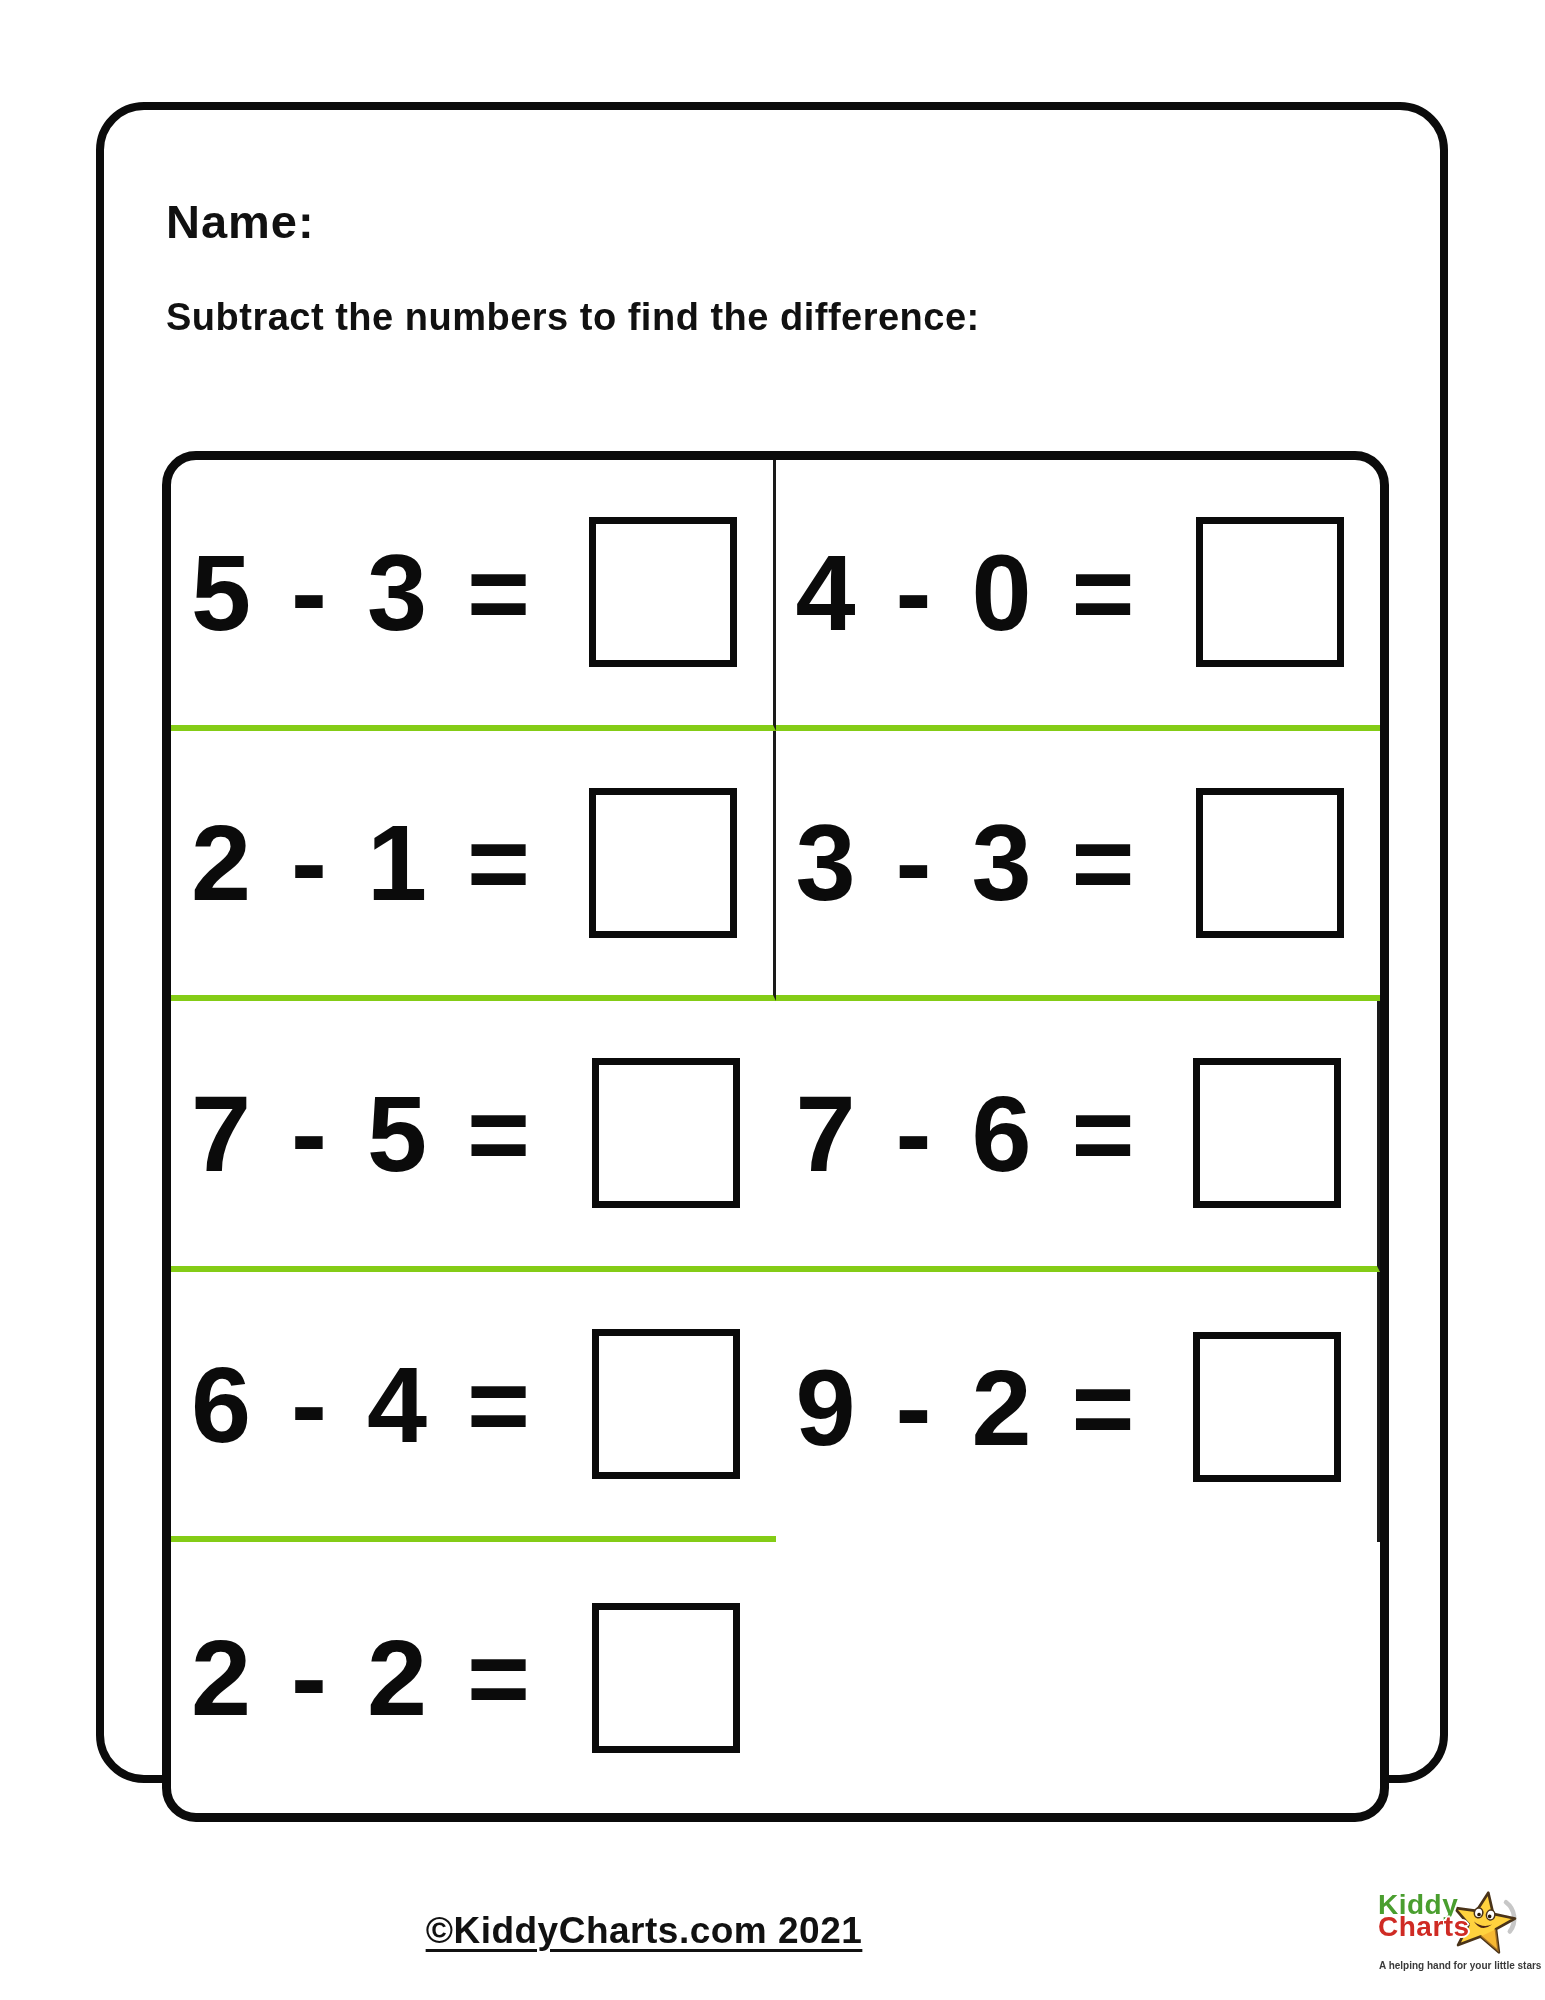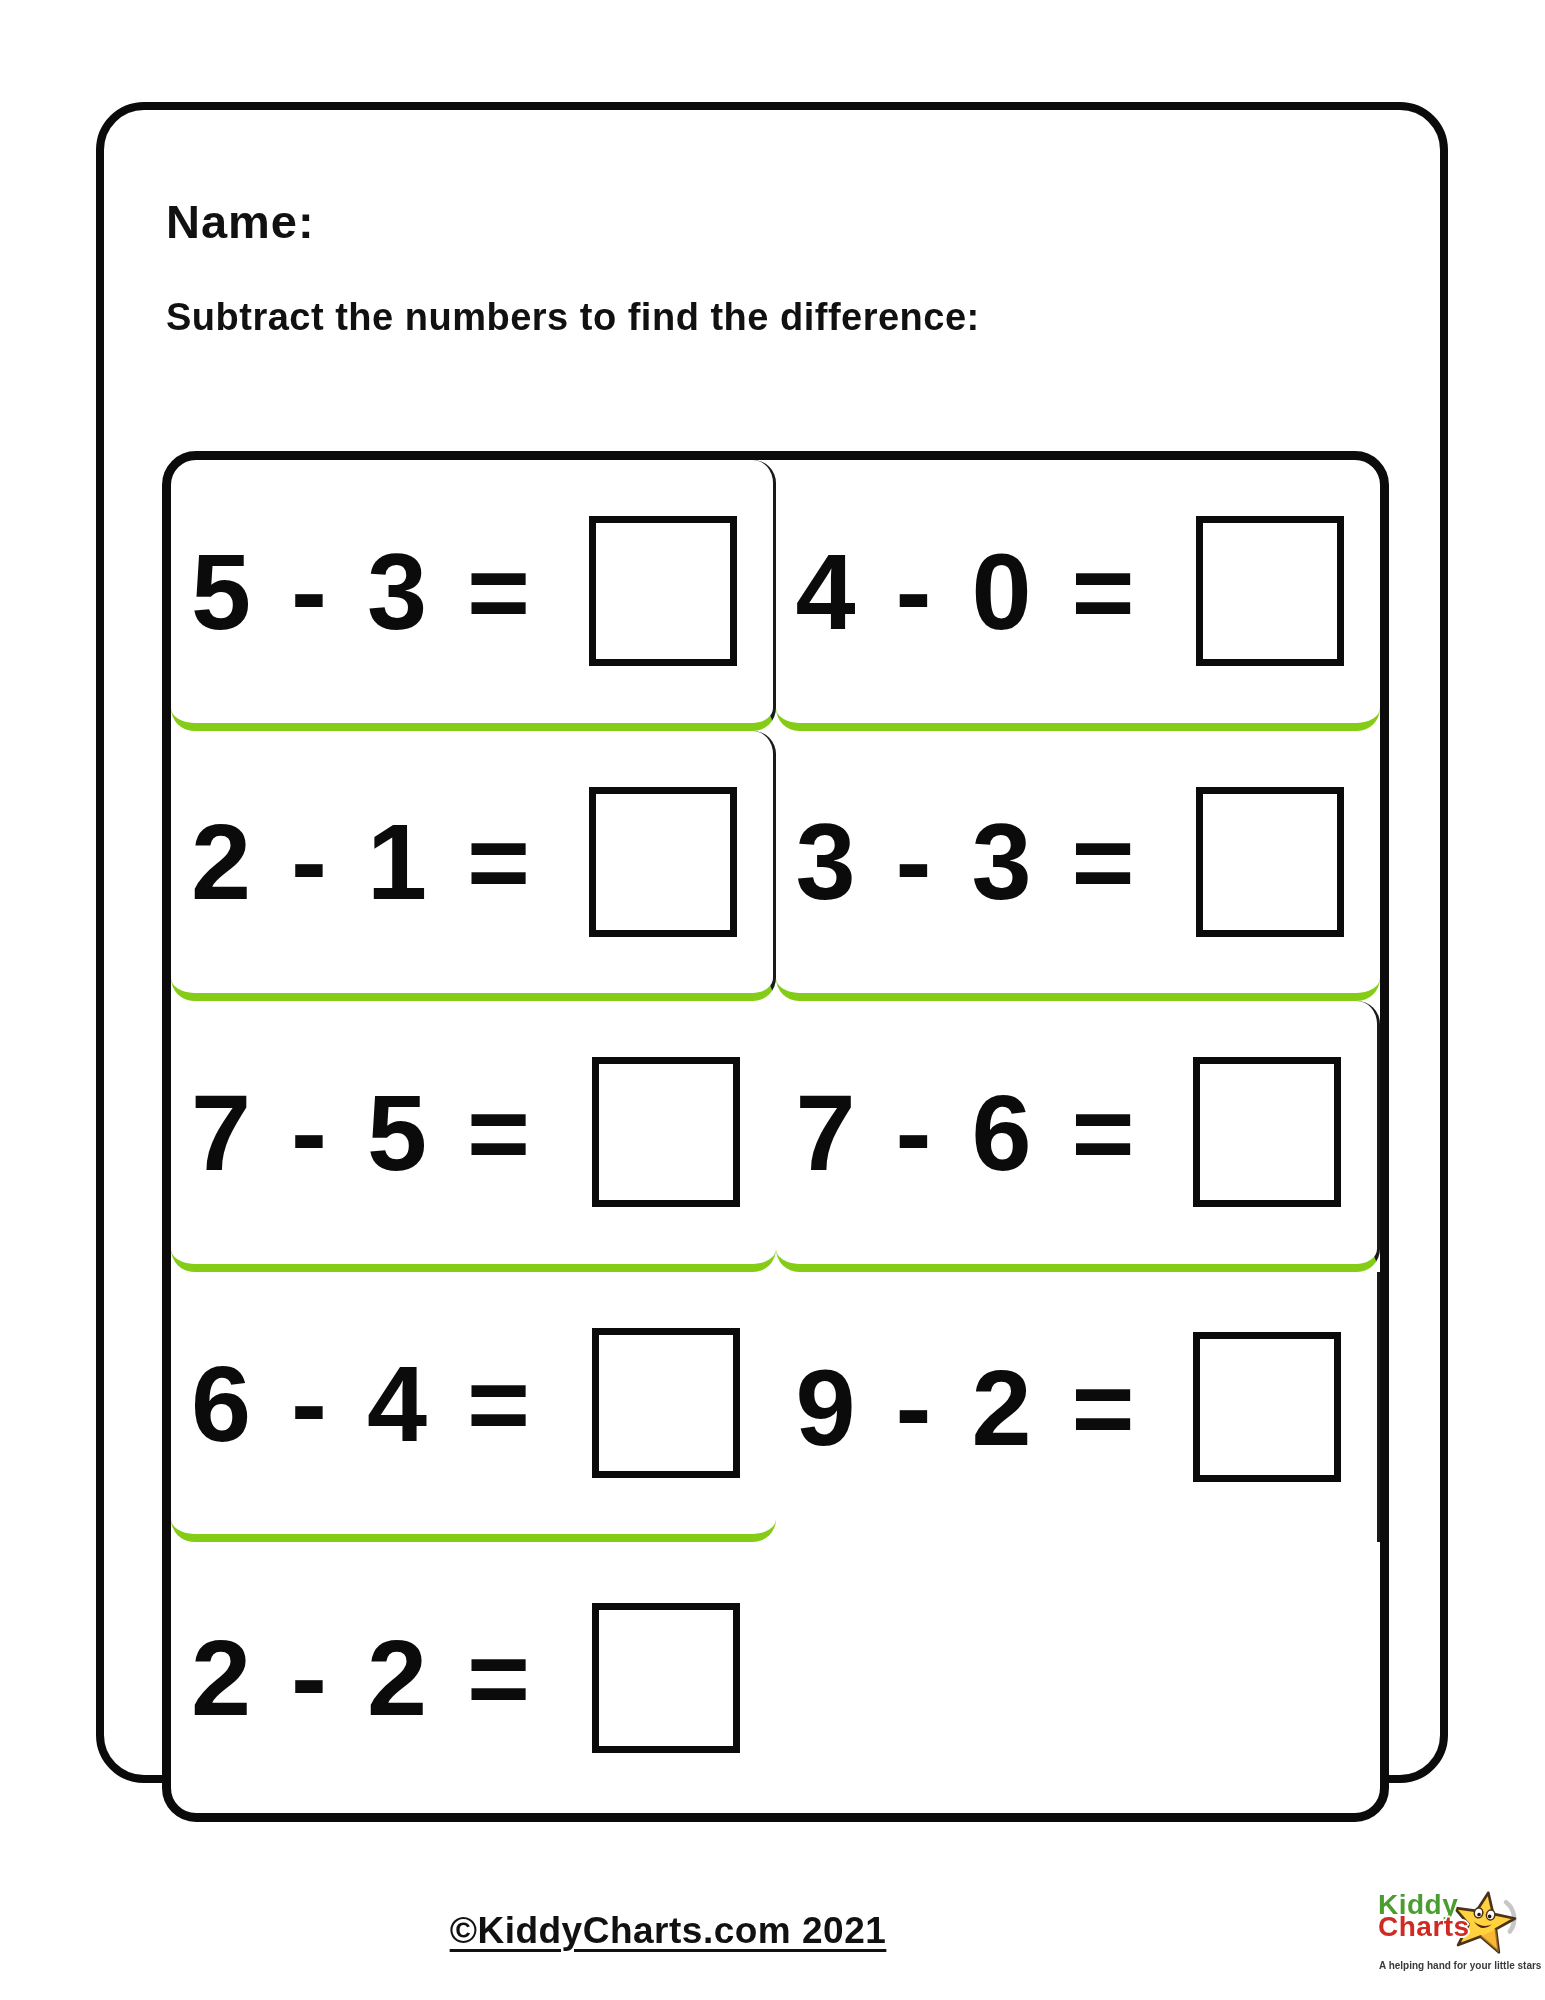--- a/index.html
+++ b/index.html
@@ -26,35 +26,34 @@
     position:absolute;left:58px;top:341px;width:1227px;height:1371px;
     box-sizing:border-box;border:9px solid #0b0b0b;border-radius:34px;
     display:grid;grid-template-columns:1fr 1fr;grid-template-rows:repeat(5,1fr);
     overflow:hidden;background:#fff;
   }
   .cell{
     display:flex;align-items:center;box-sizing:border-box;
     padding-left:20px;min-width:0;
   }
   .cell.col-left{border-right:3px solid #1a1a1a;}
-  .cell.row-sep{border-bottom:8px solid #84cc16;border-radius:23px;}
+  .cell.row-sep{border-bottom:6px solid #84cc16;}
   .expr{
     font-size:108px;font-weight:700;letter-spacing:5px;white-space:pre;
     color:#0b0b0b;
   }
   .answer-box{
     margin-left:auto;margin-right:36px;flex:0 0 auto;
     width:134px;height:136px;border:7px solid #0b0b0b;background:#fff;
   }
   .footer-credit{
     position:absolute;left:0;top:1910px;width:1288px;text-align:center;
     font-size:37px;font-weight:700;color:#111;
     text-decoration:underline;text-decoration-thickness:3px;text-underline-offset:6px;
     letter-spacing:0.5px;
-    padding-left:24px;
   }
   .logo{
     position:absolute;left:1378px;top:1894px;width:160px;height:86px;
   }
   .logo-words{position:relative;z-index:2;line-height:0.8;}
   .logo-word{
     display:block;font-size:28px;font-weight:700;letter-spacing:0.5px;
     text-shadow:-2px 0 0 #fff,2px 0 0 #fff,0 -2px 0 #fff,0 2px 0 #fff,
                 -1px -1px 0 #fff,1px -1px 0 #fff,-1px 1px 0 #fff,1px 1px 0 #fff;
   }

